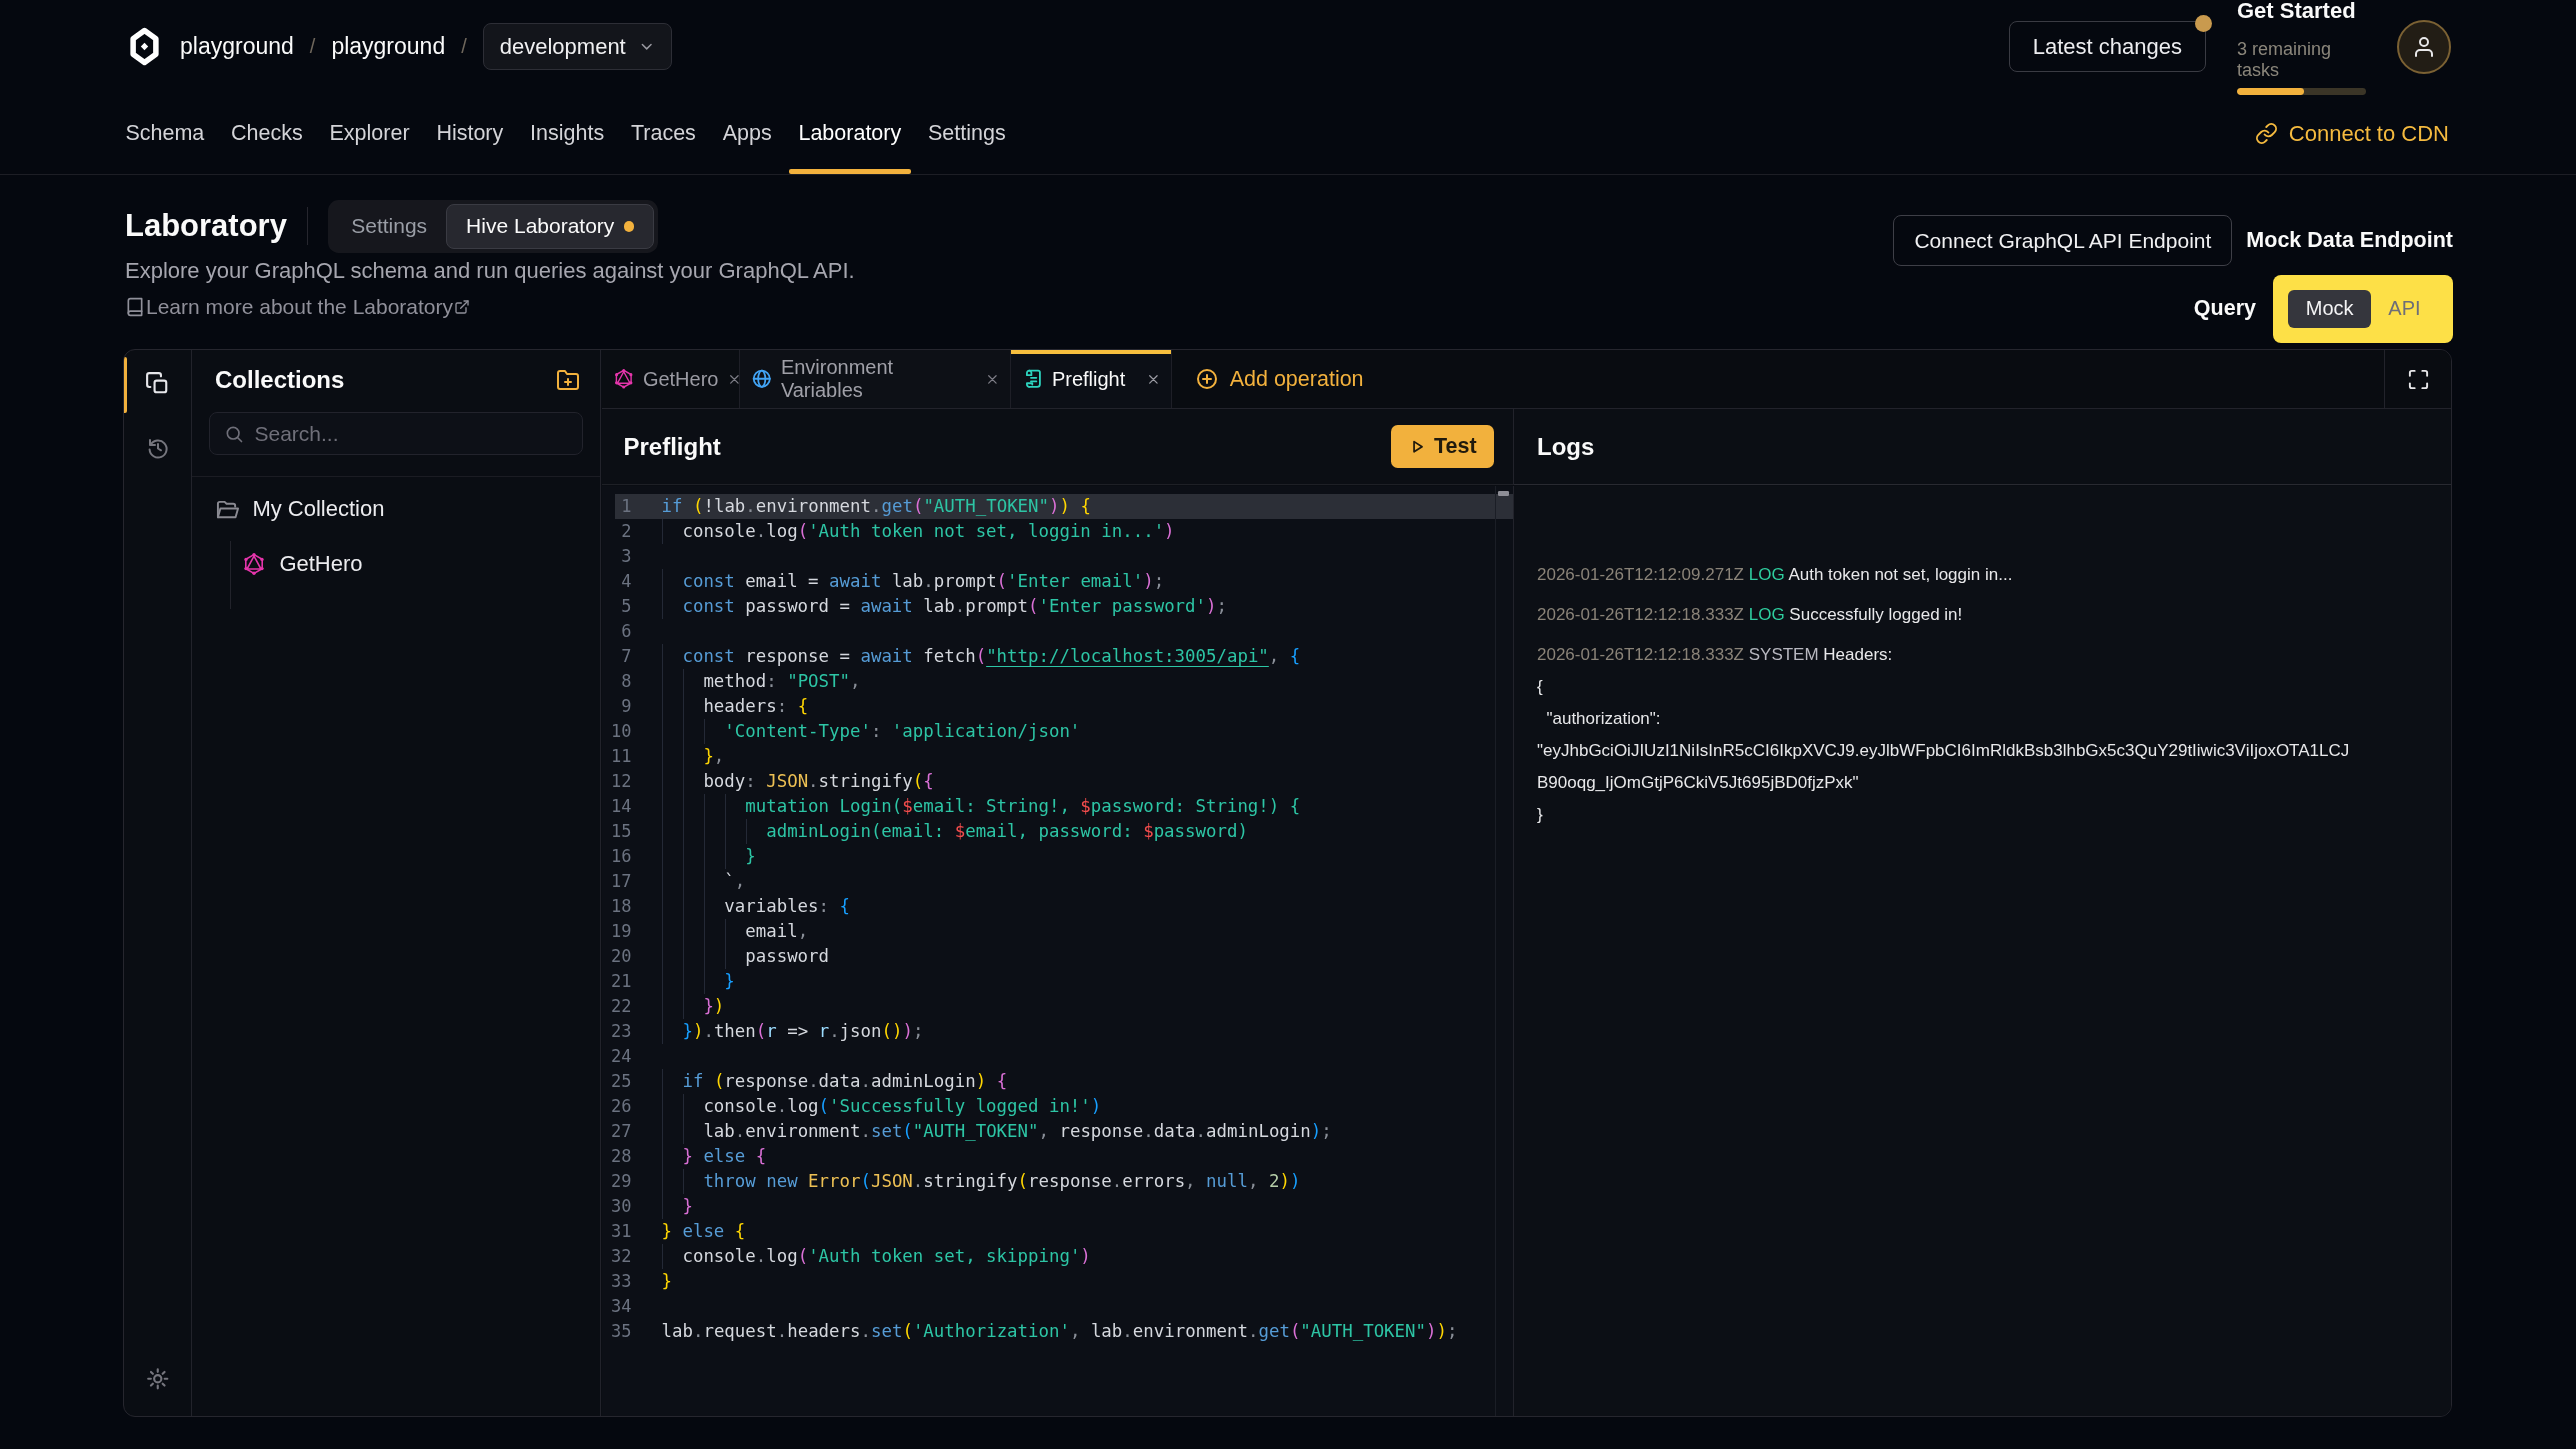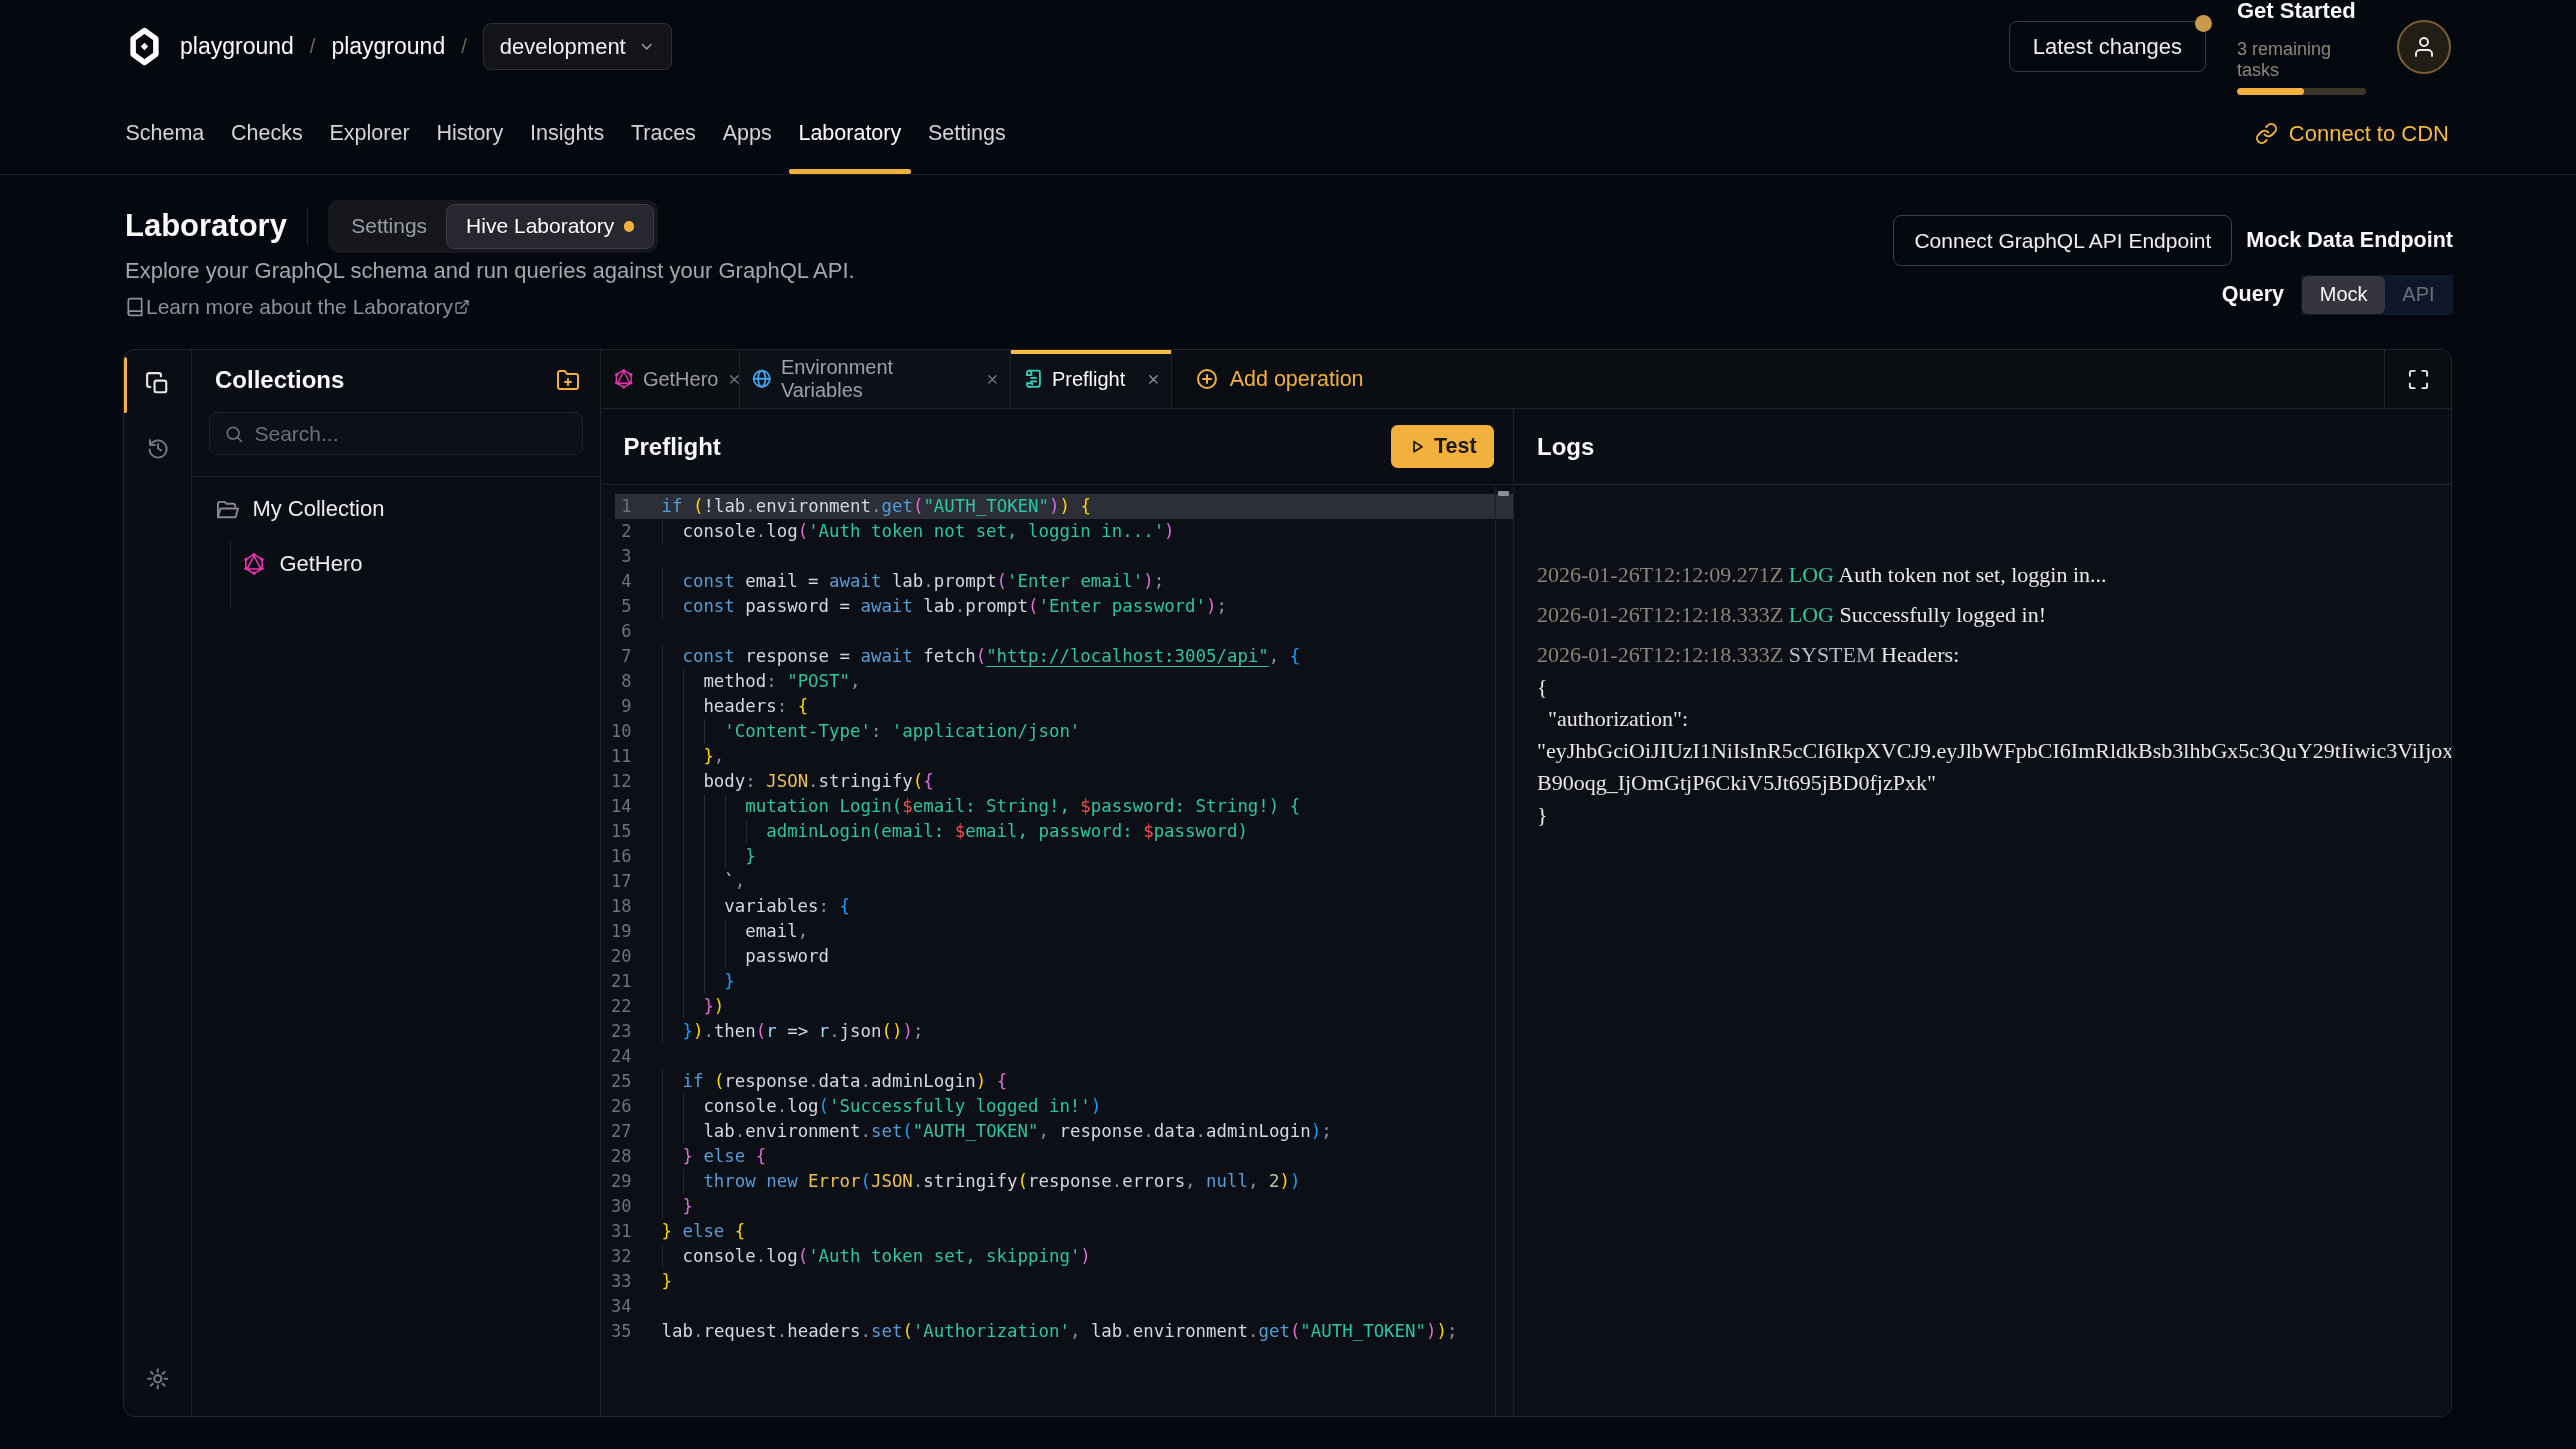--- a/index.html
+++ b/index.html
@@ -37,21 +37,21 @@
   .seg{font-size:21px;color:#9a9ea6;padding:9.4px 19px;cursor:pointer}
   .seg.active{background:#27282f;border:1.3px solid #3a3b43;border-radius:8px;color:#fafafa;display:flex;align-items:center;gap:9.4px}
   .seg-dot{width:10.7px;height:10.7px;border-radius:50%;background:#f2b13d}
   .lab-desc{position:absolute;left:125px;top:258px;font-size:22px;color:#a6a6af}
   .learn-more{position:absolute;left:125px;top:295px;display:flex;align-items:center;gap:1px;font-size:21px;color:#90909a;cursor:pointer}
   .lab-actions{position:absolute;right:123px;top:215px;display:flex;align-items:center;gap:14px}
   .connect-api-btn{border:1.3px solid #3e3f47;border-radius:8px;padding:12.7px 20px;font-size:21px;color:#f0f0f2;cursor:pointer}
   .mock-label{font-size:21.5px;font-weight:600;color:#fafafa}
   .query-row{position:absolute;right:123px;top:275px;display:flex;align-items:center;gap:17.4px}
   .query-label{font-size:21.5px;font-weight:700;color:#fafafa}
-  .mode-group{display:flex;background:#0f172a;border-radius:0;padding:1px}
+  .mode-group{display:flex;background:#fde047;border-radius:8px;padding:15px}
   .mode{font-size:20px;padding:7.4px 17.4px;border-radius:6px;cursor:pointer}
   .mode.active{background:#35363d;color:#f4f4f5}
   .mode.inactive{color:#6e6e78}
 
   
   .panel{position:absolute;left:123px;top:349px;width:2329px;height:1068px;border:1.3px solid #26262e;border-radius:12px;background:#0a0d13;overflow:hidden;box-sizing:border-box}
   .rail{position:absolute;left:0;top:0;bottom:0;width:68px;border-right:1.3px solid #22232b;box-sizing:border-box}
   .rail-accent{position:absolute;left:0;top:6.7px;width:3.4px;height:56px;background:#f2b13d;border-radius:0 2px 2px 0}
   .rail-btn{position:absolute;left:0;width:67px;height:64px;display:flex;align-items:center;justify-content:center;cursor:pointer}
   .rail-btn.b1{top:1.3px;color:#e6e6ea}
@@ -92,21 +92,21 @@
   .guides{position:absolute;left:0;top:0;height:25px;background-image:repeating-linear-gradient(90deg,#242936 0px,#242936 1.3px,transparent 1.3px,transparent 21px)}
   .code-line.active::before{content:'';position:absolute;left:13.4px;right:0;top:0;bottom:0;background:#2c2f37}
   .minimap{position:absolute;right:0;top:0;bottom:0;width:17.4px;border-left:1.3px solid #1b1e26;z-index:2}
   .mm-dash{position:absolute;top:5.4px;left:2px;width:11.4px;height:4.7px;background:#8e8e96;border-radius:1.3px}
 
   .sg-kw{color:#569cd6}.sg-str{color:#2dc5a5}.sg-strl{color:#2dc5a5;text-decoration:underline;text-underline-offset:4px}
   .sg-pun{color:#8a8f98}.sg-id{color:#d5d8de}.sg-cls{color:#edc054}
   .sg-b1{color:#ffd602}.sg-b2{color:#da70d6}.sg-b3{color:#179fff}
   .sg-gql{color:#2dc5a5}.sg-dollar{color:#f14c4c}.sg-param{color:#9cdcfe}.sg-num{color:#b5cea8}.sg-op{color:#d5d8de}
 
-  .logs-body{position:absolute;left:1390px;right:0;top:136px;bottom:0;background:#0c0f15;padding:9.4px 23px;box-sizing:border-box;font-family:Liberation Serif, serif;font-size:22px;line-height:32px;white-space:pre;overflow:hidden}
+  .logs-body{position:absolute;left:1390px;right:0;top:136px;bottom:0;background:#0c0f15;padding:9.4px 23px;box-sizing:border-box;font-family:Liberation Sans, sans-serif;font-size:17px;line-height:32px;white-space:pre;overflow:hidden}
   .log-entry{margin-bottom:8px}
   .lt{color:#8a8378}.ll{color:#2fce9f}.ls{color:#b8b8c0}.lm{color:#e8e8ea}
 </style>
 </head>
 <body>
 
 <div class="header-left">
   <span style="display:flex">
     <svg width="39" height="39" viewBox="0 0 24 24">
         <path d="M12 2.2l7 5v9.6l-7 5-7-5V7.2z" fill="none" stroke="#ffffff" stroke-width="3.4" stroke-linejoin="round"></path>

